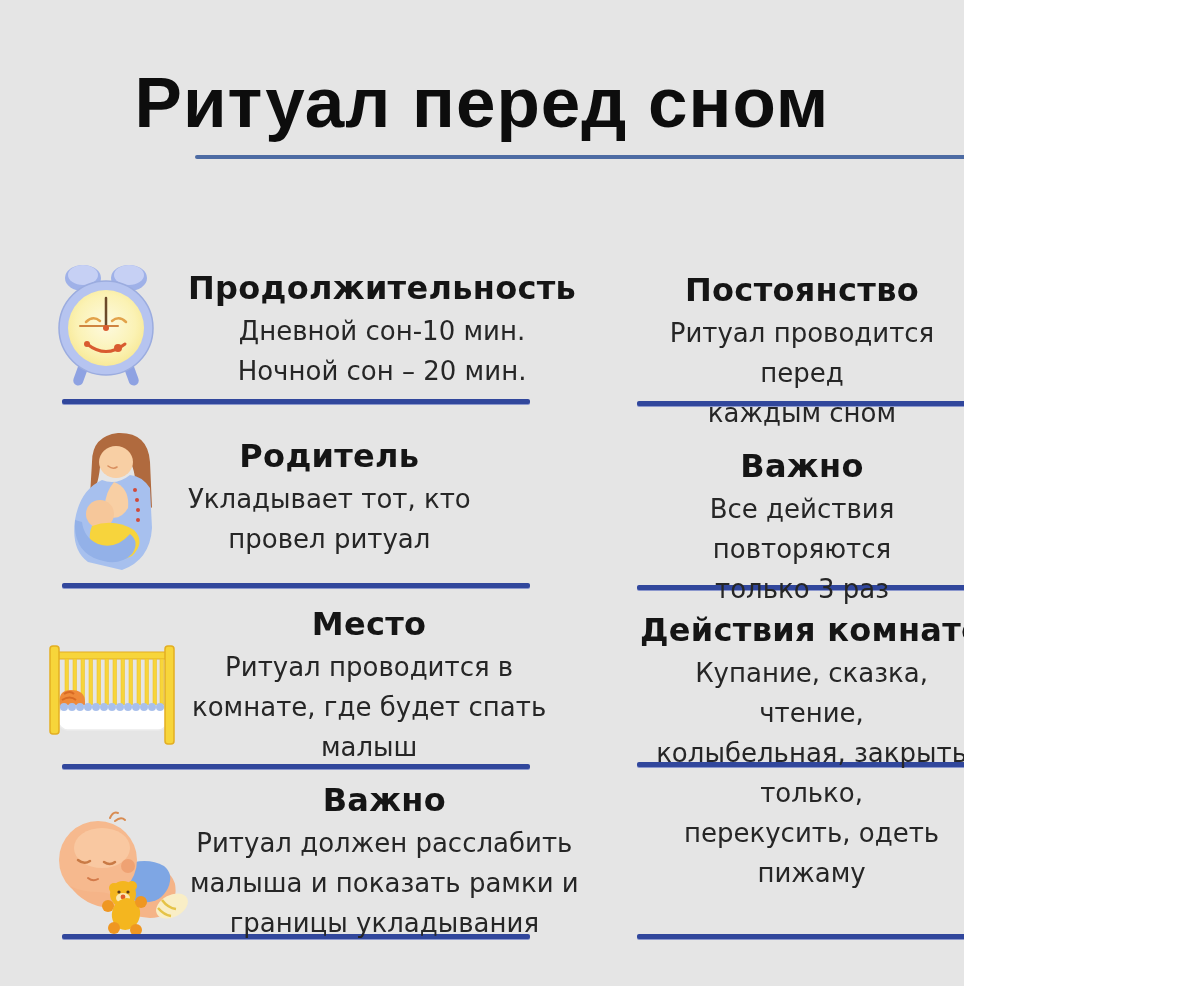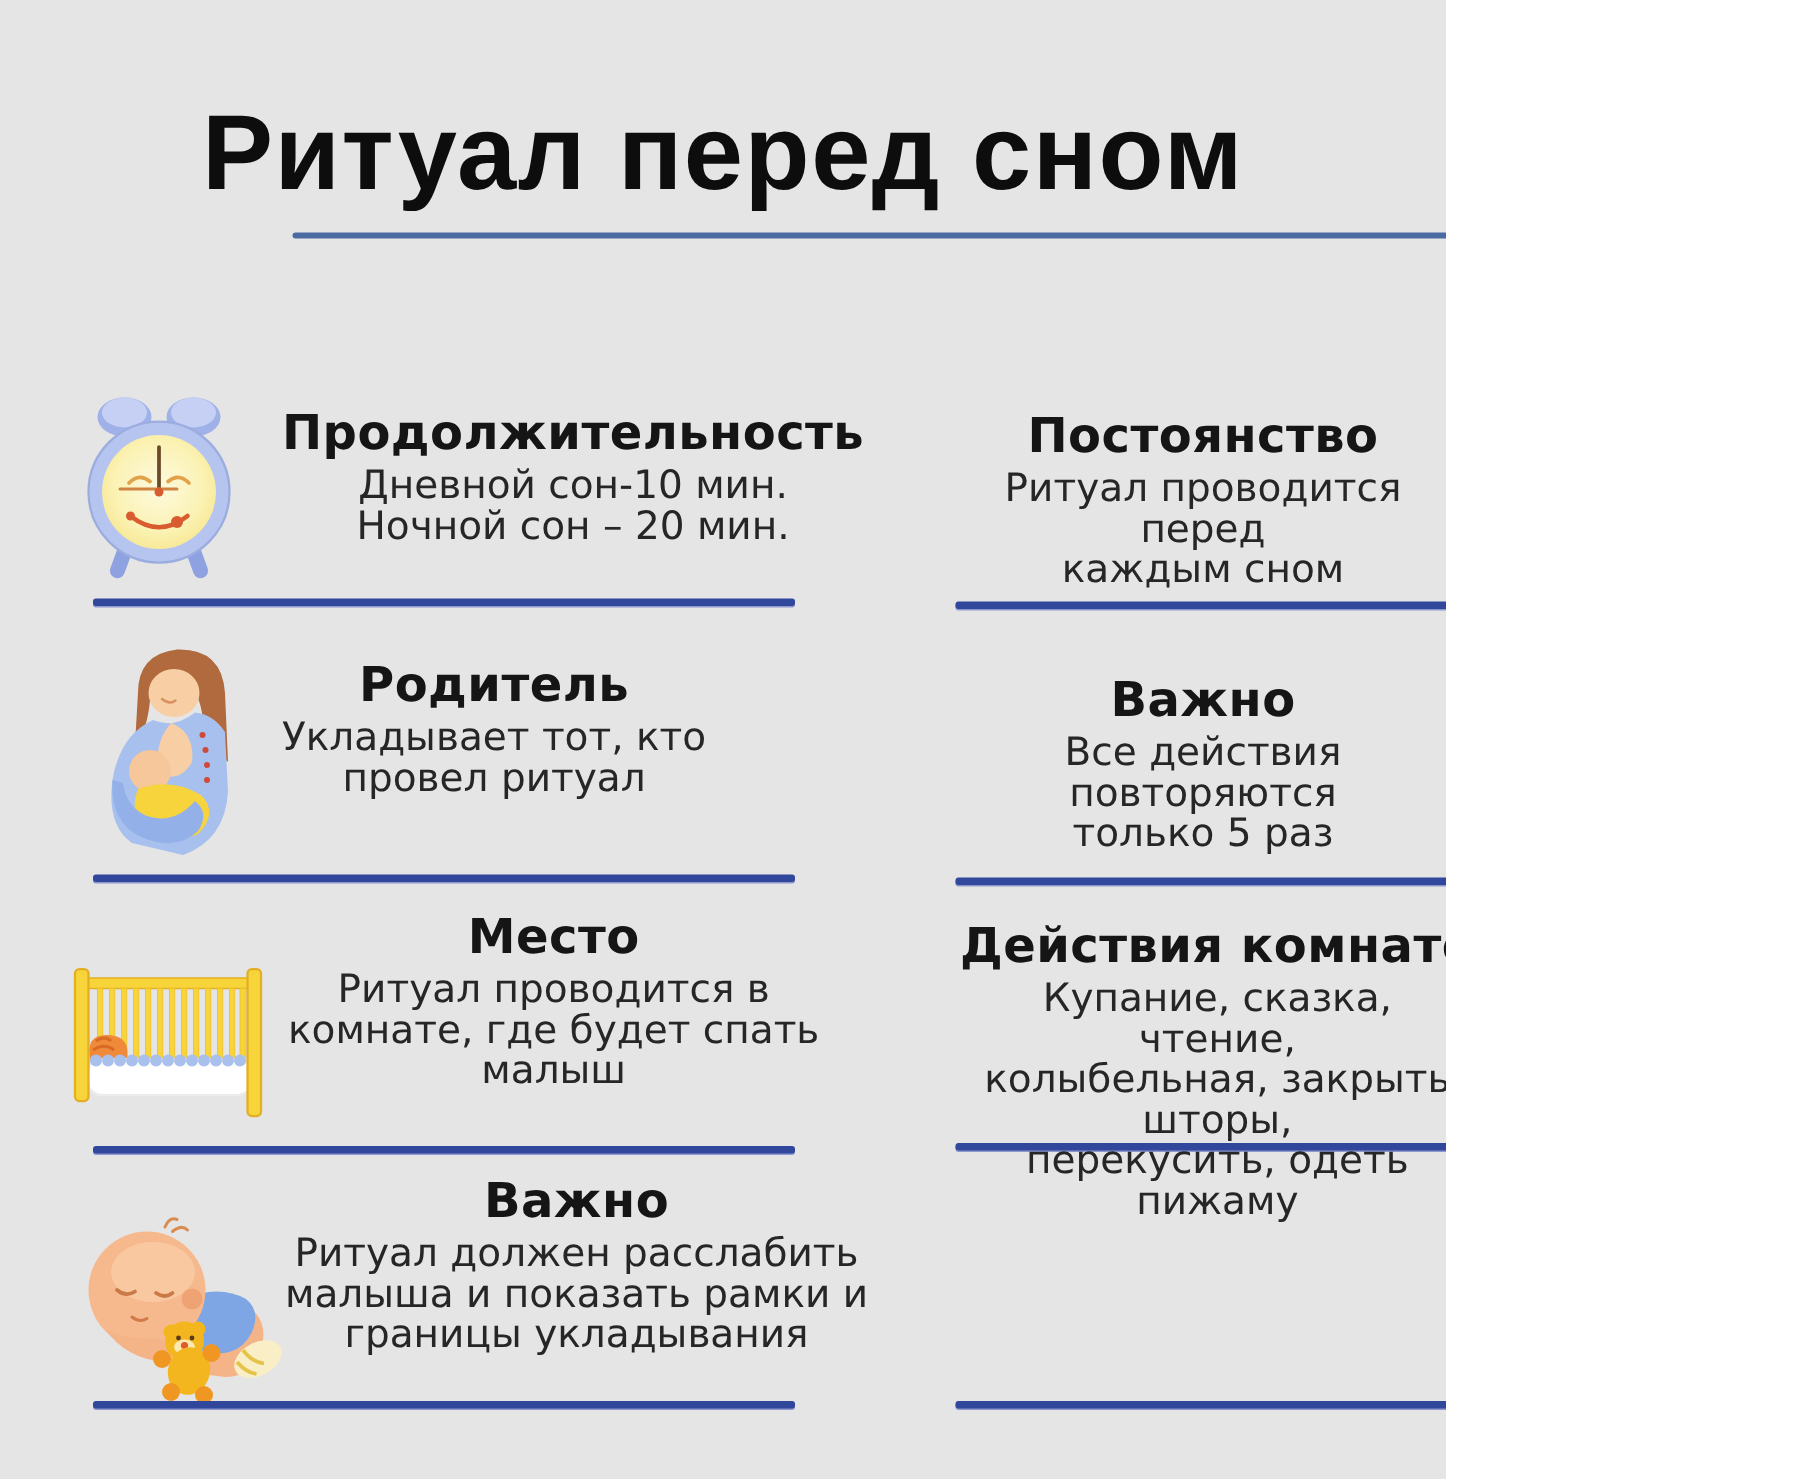--- a/index.html
+++ b/index.html
@@ -41,21 +41,21 @@
     font-weight: bold;
     color: #151515;
     letter-spacing: 0.3px;
     line-height: 36px;
     white-space: nowrap;
   }
   .item-body {
     margin-top: 5px;
     font-size: 26px;
     color: #262626;
-    line-height: 27px;
+    line-height: 40px;
     white-space: pre-line;
   }
   .divider {
     position: absolute;
     height: 5px;
     background: #31479c;
     border-radius: 2px;
     box-shadow: 0 1px 0 #8b97cd;
     z-index: 2;
   }
@@ -252,21 +252,21 @@
     <ellipse cx="47" cy="75" rx="15" ry="17" fill="#fdf4cf"></ellipse>
     <circle cx="51" cy="96" r="1.6" fill="#dd9a20"></circle>
     <ellipse cx="26" cy="120" rx="15" ry="10" fill="#f2871d" transform="rotate(20 26 120)"></ellipse>
     <ellipse cx="75" cy="116" rx="15" ry="10" fill="#f2871d" transform="rotate(-20 75 116)"></ellipse>
   </svg>
   <div class="divider" style="left:637px;top:401px;width:478px"></div>
 
   <div class="item-text" style="left:640px;top:448px">
     <div class="item-heading">Важно</div>
     <div class="item-body">Все действия повторяются
-только 5 раз</div>
+только 3 раз</div>
   </div>
   <svg class="icon" style="left:1000px;top:450px" width="110" height="120" viewBox="0 0 110 120">
     <ellipse cx="55" cy="111" rx="42" ry="7" fill="#e3e1da" opacity="0.8"></ellipse>
     <circle cx="55" cy="56" r="51" fill="url(#ballGrad)"></circle>
     <g fill="#f6d52e">
       <use href="#star5" transform="translate(36,36) scale(1.6)"></use>
       <use href="#star5" transform="translate(80,28) scale(1.0) rotate(15)"></use>
       <use href="#star5" transform="translate(20,70) scale(1.1) rotate(-12)"></use>
       <use href="#star5" transform="translate(62,62) scale(1.35) rotate(20)"></use>
       <use href="#star5" transform="translate(94,66) scale(0.9)"></use>
@@ -280,21 +280,21 @@
       <circle cx="40" cy="62" r="2.5"></circle>
         <circle cx="58" cy="100" r="2.5"></circle>
         <circle cx="16" cy="88" r="2.5"></circle>
     </g>
   </svg>
   <div class="divider" style="left:637px;top:585px;width:478px"></div>
 
   <div class="item-text" style="left:640px;top:612px">
     <div class="item-heading">Действия комнате</div>
     <div class="item-body">Купание, сказка, чтение,
-колыбельная, закрыть шторы,
+колыбельная, закрыть только,
 перекусить, одеть пижаму</div>
   </div>
   <svg class="icon" style="left:998px;top:606px" width="142" height="158" viewBox="0 0 142 158">
     <circle cx="58" cy="78" r="62" fill="url(#moonGrad)"></circle>
     <path d="M5,62 Q28,80 56,66 Q80,54 94,28 Q74,8 48,10 Q14,16 5,62 Z" fill="#8ec6ee"></path>
     <path d="M6,63 Q30,80 57,66 Q80,55 94,30" stroke="#f6e98a" stroke-width="3.5" fill="none"></path>
     <circle cx="102" cy="74" r="54" fill="#ffffff"></circle>
     <path d="M36,76 q8,7 15,2" stroke="#dd9f3b" stroke-width="2.8" fill="none" stroke-linecap="round"></path>
     <circle cx="30" cy="92" r="7.5" fill="#e2401f"></circle>
     <path d="M38,106 q6,5 12,2" stroke="#e07a30" stroke-width="2.5" fill="none" stroke-linecap="round"></path>

